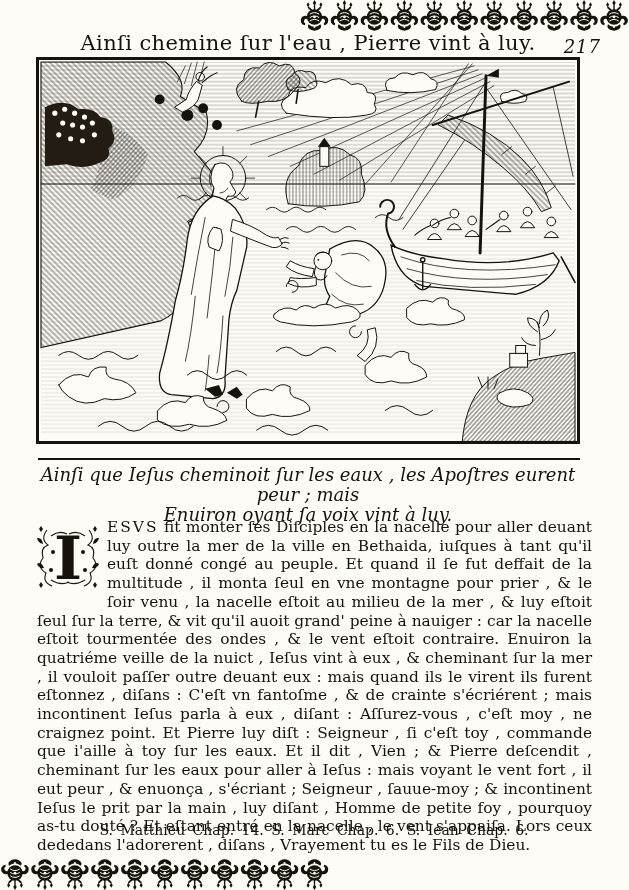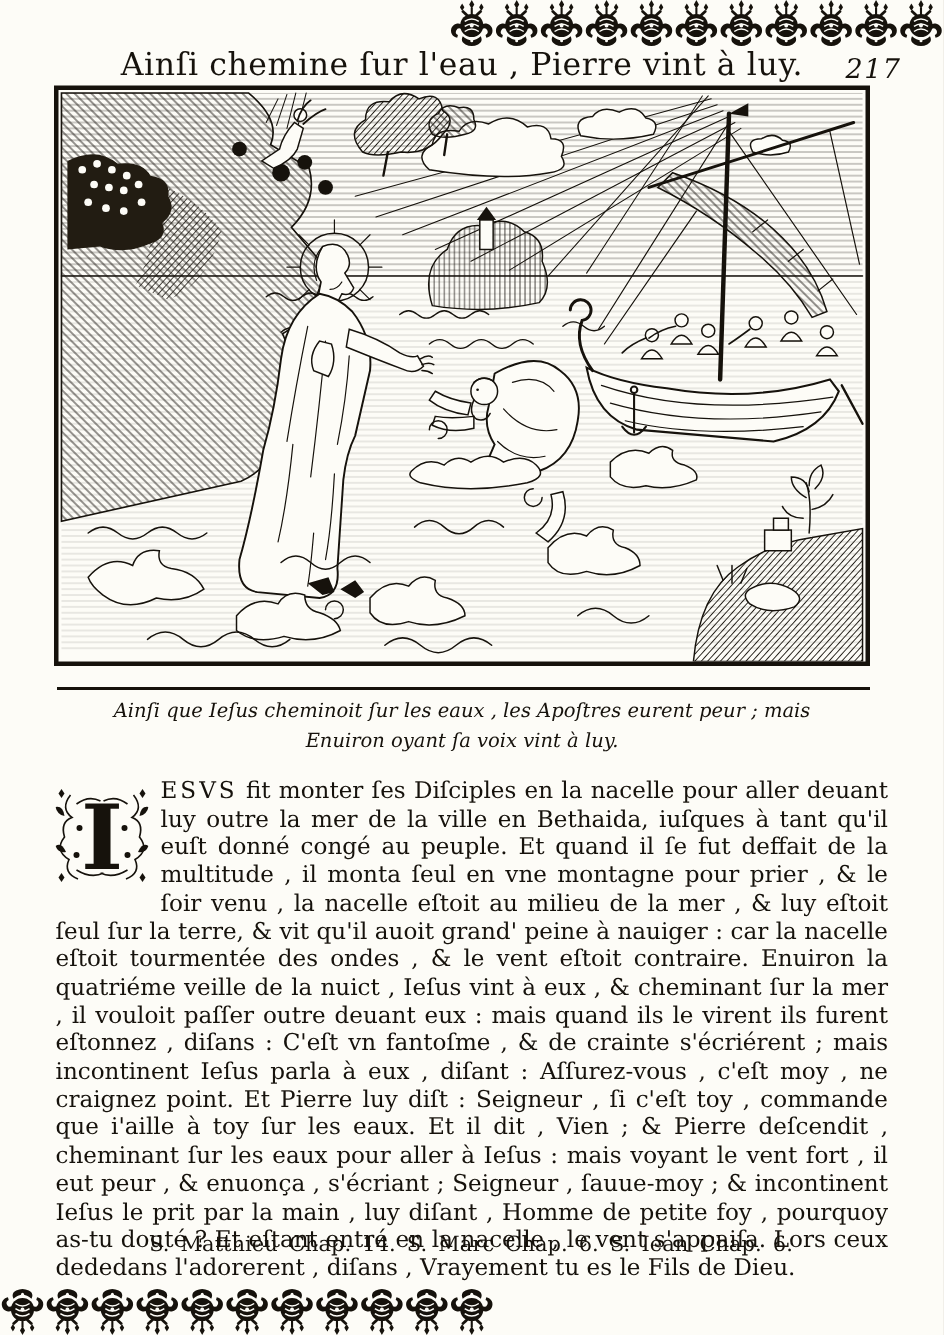--- a/index.html
+++ b/index.html
@@ -23,21 +23,21 @@
   .engraving{
     position:absolute;left:36px;top:57px;width:544px;height:387px;
     border:3px solid #16120c;box-sizing:border-box;background:#fdfcf7;
   }
   .engraving svg{display:block;width:538px;height:381px;}
   .rule{
     position:absolute;left:38px;top:458px;width:542px;height:2px;background:#16120c;
   }
   .caption{
     position:absolute;left:36px;top:465px;width:544px;text-align:center;
-    font-style:italic;font-size:13px;line-height:20px;
+    font-style:italic;font-size:18px;line-height:20px;
   }
   .bodytext{
     position:absolute;left:37px;top:518px;width:555px;
     font-size:15.4px;line-height:18.7px;text-align:justify;
   }
   .dropcap{
     float:left;width:62px;height:72px;margin:3px 8px 0 0;
   }
   .opening{letter-spacing:2px;}
   .refs{

